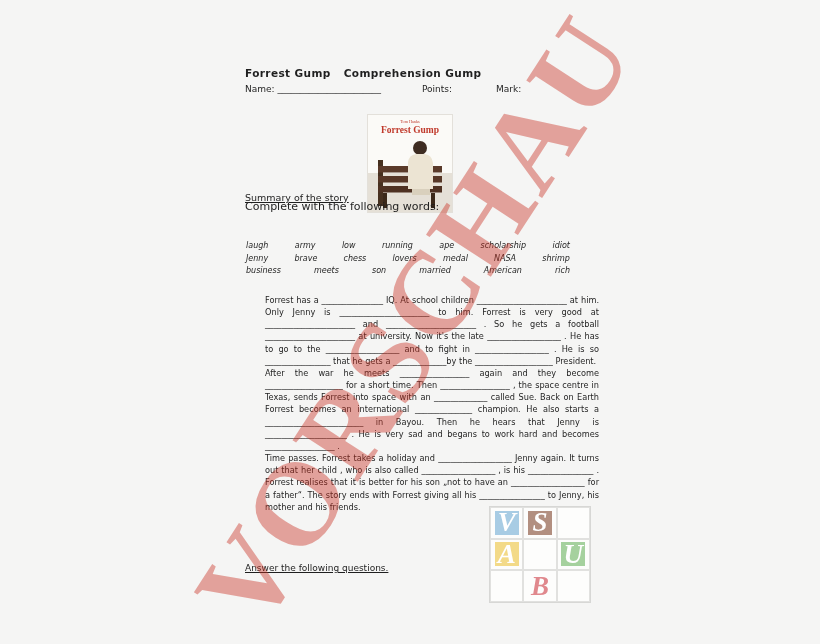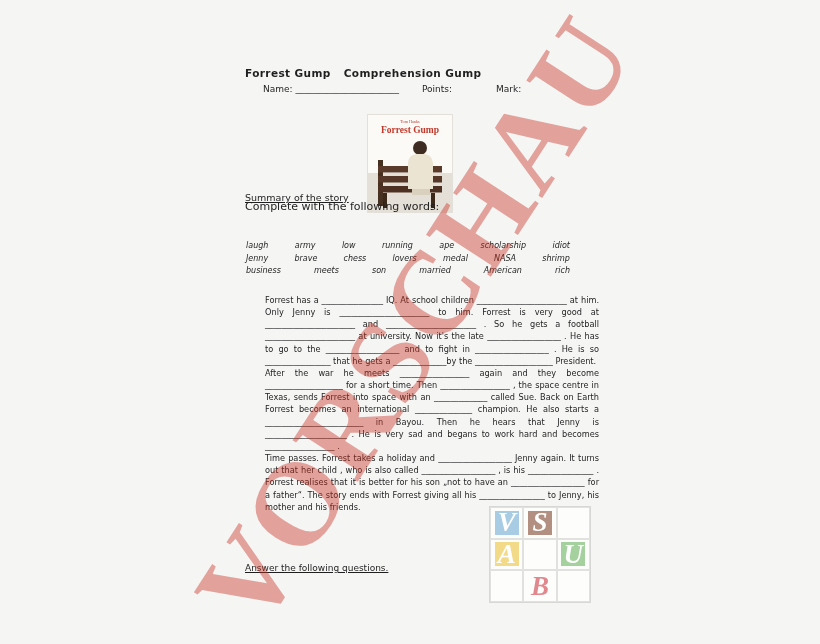--- a/index.html
+++ b/index.html
@@ -7,21 +7,21 @@
     position:relative; width:820px; height:644px; margin:0 auto;
     background:#f5f5f4; overflow:hidden;
     font-family:"DejaVu Sans", sans-serif; color:#1f1f1f;
   }
   .abs { position:absolute; }
 
   
   .doc-title { left:245px; top:67px; font-size:10.5px; font-weight:bold; letter-spacing:.4px; z-index:2; }
   .doc-title .gap { display:inline-block; width:13px; }
   .meta-row { top:84px; font-size:9px; z-index:2; }
-  .name-wrap { left:263px; }
+  .name-wrap { left:245px; }
   .name-line { letter-spacing:0; }
   .points { left:422px; }
   .mark { left:496px; }
 
   
   .poster { left:368px; top:115px; width:84px; height:97px; z-index:2; box-shadow:0 0 0 1px #e3e0da; }
 
   
   .summary-h { left:245px; top:192px; font-size:9.5px; text-decoration:underline; z-index:2; }
   .complete-h { left:245px; top:200px; font-size:11px; z-index:2; }

